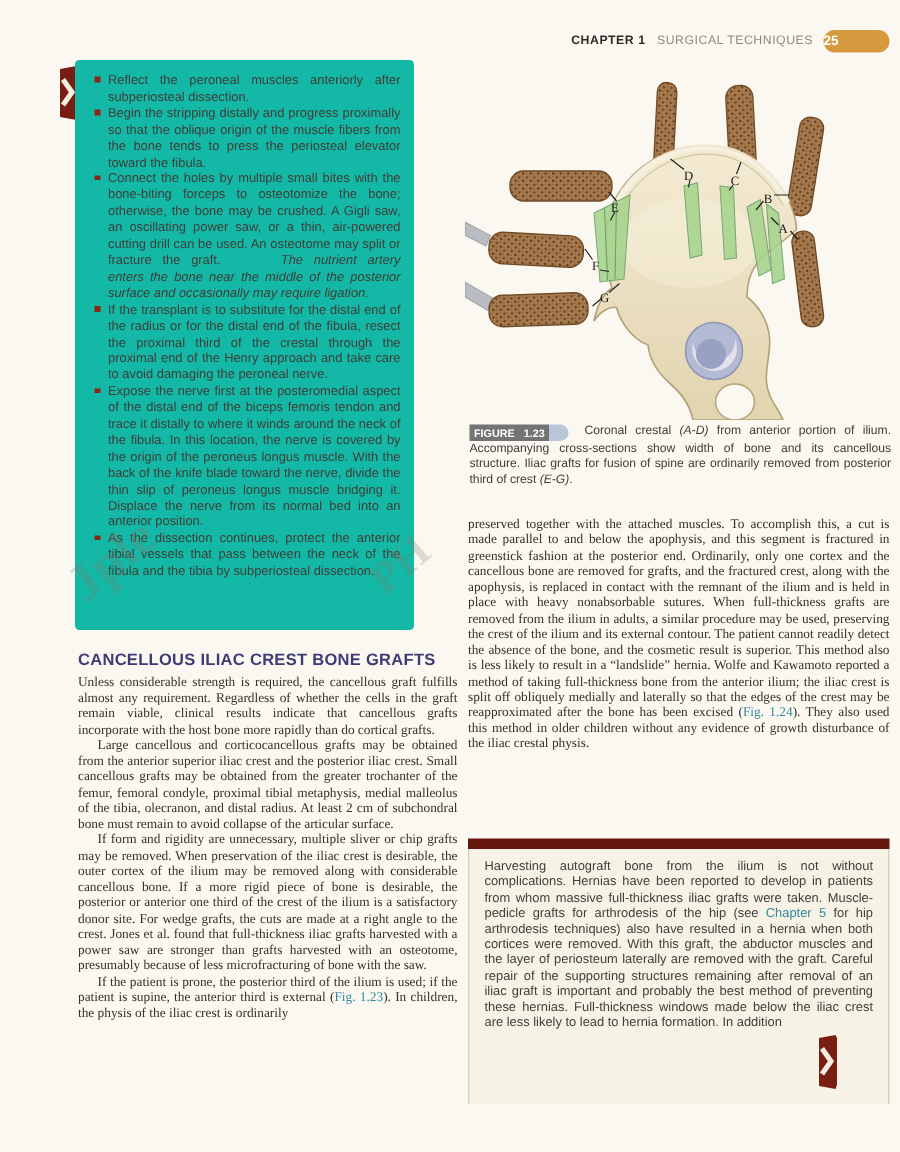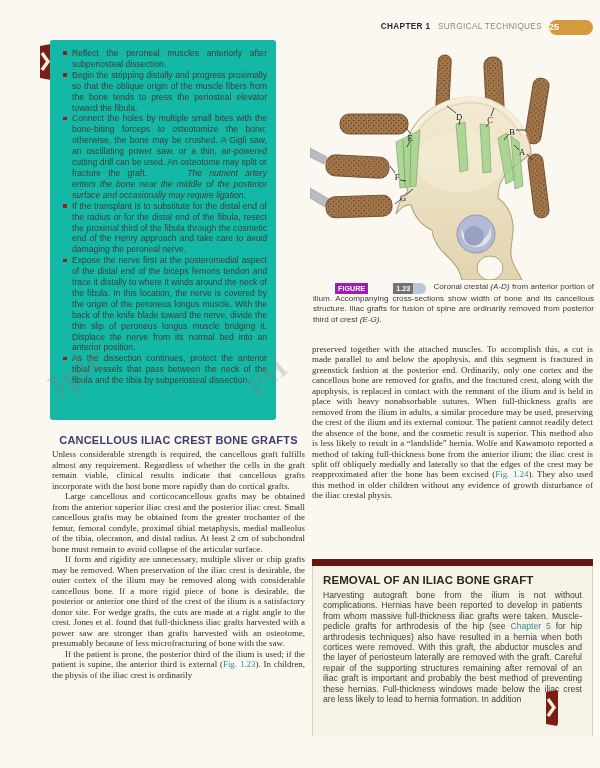--- a/index.html
+++ b/index.html
@@ -28,34 +28,34 @@
     position:absolute; left:50px; top:40px; width:226px; height:380px;
     background:#14b8a6; border-radius:3px; padding:8px 9px 8px 13px;
   }
   .blt { position:relative; padding-left:9px; font-size:8.6px; line-height:10.9px;
          color:#3f3d37; text-align:justify; }
   .blt::before { content:""; position:absolute; left:0; top:3.4px; width:3.6px; height:3.6px;
                  background:#8e2418; }
   .blt .it { font-style:italic;margin-left:33px; }
   
   .sec-head { position:absolute; left:52px; top:434px; width:253px;
-              font-size:11px; font-weight:bold; letter-spacing:.2px; color:#3e3b75;text-align:center; }
+              font-size:11px; font-weight:bold; letter-spacing:.2px; color:#3e3b75; }
   .lcol { position:absolute; left:52px; top:449px; width:253px;
           font-family:"Liberation Serif", serif; font-size:8.9px; line-height:10.5px;
           text-align:justify; color:#34312b; }
   .lcol p.ind { text-indent:13px; }
   .xref { color:#33889c; cursor:pointer; }
   
   .fig { position:absolute; left:310px; top:42px; width:285px; height:238px; }
   .cap { position:absolute; left:313px; top:282px; width:281px;
          font-size:8.1px; line-height:10.3px; color:#3f3c36; text-align:justify; }
   .figlabel { display:inline-flex; vertical-align:-2px; height:11px; margin-right:5px;
               font-size:7.2px; font-weight:bold; color:#fff; line-height:11px; }
-  .figlabel .fl-word { background:#a21caf; padding:0 3px;margin-left:22px; }
-  .figlabel .fl-num  { background:#737373; padding:0 3px;margin-left:25px; }
+  .figlabel .fl-word { background:#737373; padding:0 3px; }
+  .figlabel .fl-num  { background:#737373; padding:0 3px; }
   .figlabel .fl-tail { background:#b9c7d8; width:13px; border-radius:0 6px 6px 0; }
   .cap .it { font-style:italic; }
   
   .rcol { position:absolute; left:312px; top:344px; width:281px;
           font-family:"Liberation Serif", serif; font-size:8.9px; line-height:10.45px;
           text-align:justify; color:#34312b; }
   
   .box { position:absolute; left:312px; top:559px; width:281px; }
   .box-bar { height:7px; background:#64170f; }
   .box-body { border:1px solid #dbd0bc; border-top:none; border-bottom:none;
@@ -84,21 +84,21 @@
 
   <svg class="bkm bkm-left" viewBox="0 0 14 36">
     <polygon points="1,2 12,0 13,2 13,33 12,36 1,34" fill="#7a1d12"></polygon>
     <polyline points="3,9 9,17.5 3,26" fill="none" stroke="#f5efe2" stroke-width="3.4"></polyline>
   </svg>
 
   <div class="panel">
     <div class="blt"><span>Reflect the peroneal muscles anteriorly after subperiosteal dissection.</span><span class="it"></span></div>
     <div class="blt"><span>Begin the stripping distally and progress proximally so that the oblique origin of the muscle fibers from the bone tends to press the periosteal elevator toward the fibula.</span><span class="it"></span></div>
     <div class="blt"><span>Connect the holes by multiple small bites with the bone-biting forceps to osteotomize the bone; otherwise, the bone may be crushed. A Gigli saw, an oscillating power saw, or a thin, air-powered cutting drill can be used. An osteotome may split or fracture the graft. </span><span class="it">The nutrient artery enters the bone near the middle of the posterior surface and occasionally may require ligation.</span></div>
-    <div class="blt"><span>If the transplant is to substitute for the distal end of the radius or for the distal end of the fibula, resect the proximal third of the fibula through the cosmetic end of the Henry approach and take care to avoid damaging the peroneal nerve.</span><span class="it"></span></div>
+    <div class="blt"><span>If the transplant is to substitute for the distal end of the radius or for the distal end of the fibula, resect the proximal third of the crestal through the proximal end of the Henry approach and take care to avoid damaging the peroneal nerve.</span><span class="it"></span></div>
     <div class="blt"><span>Expose the nerve first at the posteromedial aspect of the distal end of the biceps femoris tendon and trace it distally to where it winds around the neck of the fibula. In this location, the nerve is covered by the origin of the peroneus longus muscle. With the back of the knife blade toward the nerve, divide the thin slip of peroneus longus muscle bridging it. Displace the nerve from its normal bed into an anterior position.</span><span class="it"></span></div>
     <div class="blt"><span>As the dissection continues, protect the anterior tibial vessels that pass between the neck of the fibula and the tibia by subperiosteal dissection.</span><span class="it"></span></div>
   </div>
 
   <div class="wm wm1">Jple</div>
   <div class="wm wm2">PH</div>
 
   <div class="sec-head">CANCELLOUS ILIAC CREST BONE GRAFTS</div>
   <div class="lcol">
     <p>Unless considerable strength is required, the cancellous graft fulfills almost any requirement. Regardless of whether the cells in the graft remain viable, clinical results indicate that cancellous grafts incorporate with the host bone more rapidly than do cortical grafts.</p>
@@ -194,21 +194,20 @@
     <span>Coronal crestal </span><span class="it">(A-D)</span><span> from anterior portion of ilium. Accompanying cross-sections show width of bone and its cancellous structure. Iliac grafts for fusion of spine are ordinarily removed from posterior third of crest </span><span class="it">(E-G)</span><span>.</span>
   </div>
 
   <div class="rcol">
     <p><span>preserved together with the attached muscles. To accomplish this, a cut is made parallel to and below the apophysis, and this segment is fractured in greenstick fashion at the posterior end. Ordinarily, only one cortex and the cancellous bone are removed for grafts, and the fractured crest, along with the apophysis, is replaced in contact with the remnant of the ilium and is held in place with heavy nonabsorbable sutures. When full-thickness grafts are removed from the ilium in adults, a similar procedure may be used, preserving the crest of the ilium and its external contour. The patient cannot readily detect the absence of the bone, and the cosmetic result is superior. This method also is less likely to result in a “landslide” hernia. Wolfe and Kawamoto reported a method of taking full-thickness bone from the anterior ilium; the iliac crest is split off obliquely medially and laterally so that the edges of the crest may be reapproximated after the bone has been excised (</span><span class="xref">Fig. 1.24</span><span>). They also used this method in older children without any evidence of growth disturbance of the iliac crestal physis.</span></p>
   </div>
 
   <div class="box">
     <div class="box-bar"></div>
     <div class="box-body">
-      <div class="box-title">REMOVAL OF AN ILIAC BONE GRAFT</div>
       <div class="box-text"><span>Harvesting autograft bone from the ilium is not without complications. Hernias have been reported to develop in patients from whom massive full-thickness iliac grafts were taken. Muscle-pedicle grafts for arthrodesis of the hip (see </span><span class="xref">Chapter 5</span><span> for hip arthrodesis techniques) also have resulted in a hernia when both cortices were removed. With this graft, the abductor muscles and the layer of periosteum laterally are removed with the graft. Careful repair of the supporting structures remaining after removal of an iliac graft is important and probably the best method of preventing these hernias. Full-thickness windows made below the iliac crest are less likely to lead to hernia formation. In addition</span></div>
     </div>
   </div>
 
   <svg class="bkm bkm-right" viewBox="0 0 14 36">
     <polygon points="1,2 12,0 13,2 13,33 12,36 1,34" fill="#7a1d12"></polygon>
     <polyline points="3,9 9,17.5 3,26" fill="none" stroke="#f5efe2" stroke-width="3.4"></polyline>
   </svg>
 
 </div>

